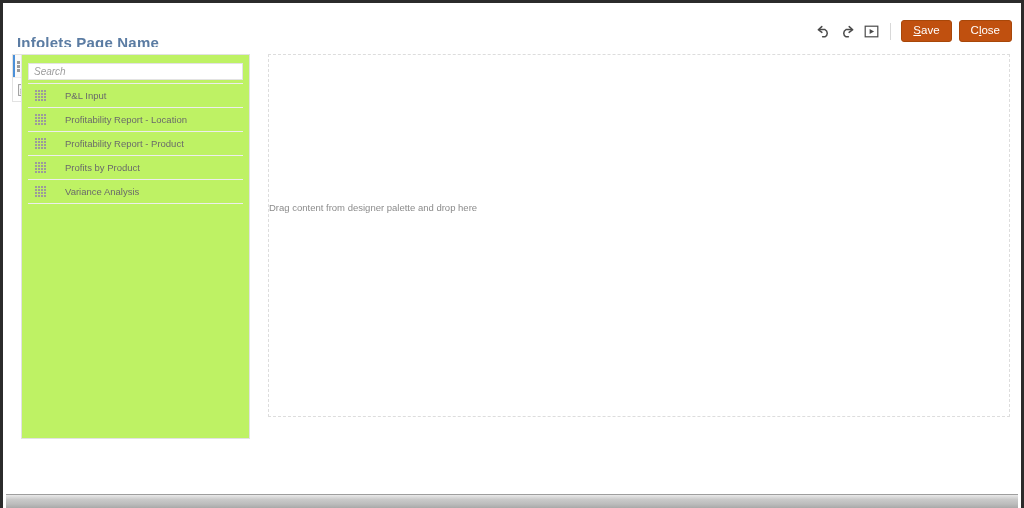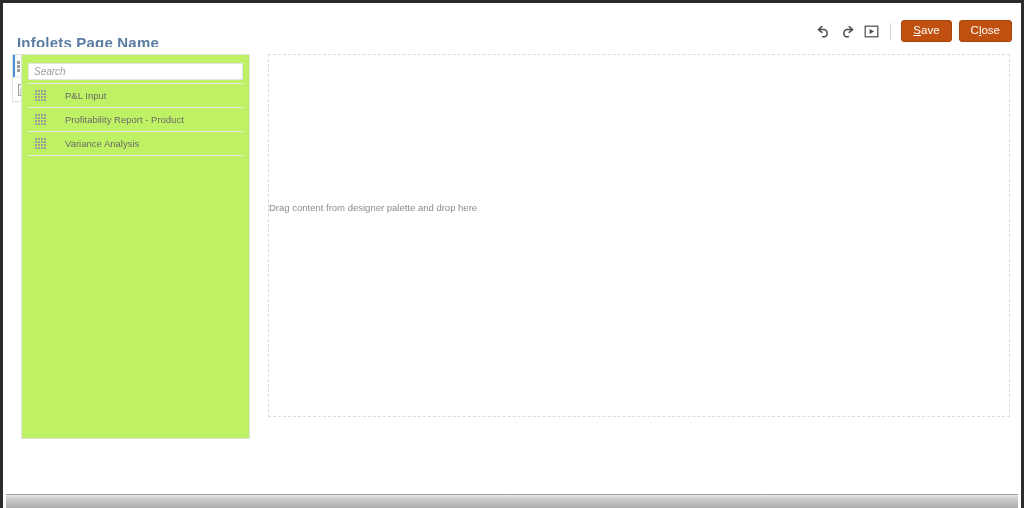--- a/index.html
+++ b/index.html
@@ -307,44 +307,86 @@
               <i></i>
               <i></i>
               <i></i>
               <i></i>
               <i></i>
               <i></i>
           </span>
           <span class="li-label">P&amp;L Input</span>
         </div>
 
-
-
         <div class="list-item">
           <span class="li-icon">
             <i></i>
               <i></i>
               <i></i>
               <i></i>
               <i></i>
               <i></i>
               <i></i>
               <i></i>
             <i></i>
               <i></i>
               <i></i>
               <i></i>
               <i></i>
               <i></i>
               <i></i>
               <i></i>
           </span>
+          <span class="li-label">Profitability Report - Location</span>
+        </div>
+
+
+        <div class="list-item">
+          <span class="li-icon">
+            <i></i>
+              <i></i>
+              <i></i>
+              <i></i>
+              <i></i>
+              <i></i>
+              <i></i>
+              <i></i>
+            <i></i>
+              <i></i>
+              <i></i>
+              <i></i>
+              <i></i>
+              <i></i>
+              <i></i>
+              <i></i>
+          </span>
           <span class="li-label">Profitability Report - Product</span>
         </div>
 
+        <div class="list-item">
+          <span class="li-icon">
+            <i></i>
+              <i></i>
+              <i></i>
+              <i></i>
+              <i></i>
+              <i></i>
+              <i></i>
+              <i></i>
+            <i></i>
+              <i></i>
+              <i></i>
+              <i></i>
+              <i></i>
+              <i></i>
+              <i></i>
+              <i></i>
+          </span>
+          <span class="li-label">Profits by Product</span>
+        </div>
 
         <div class="list-item">
           <span class="li-icon">
             <i></i>
               <i></i>
               <i></i>
               <i></i>
               <i></i>
               <i></i>
               <i></i>

